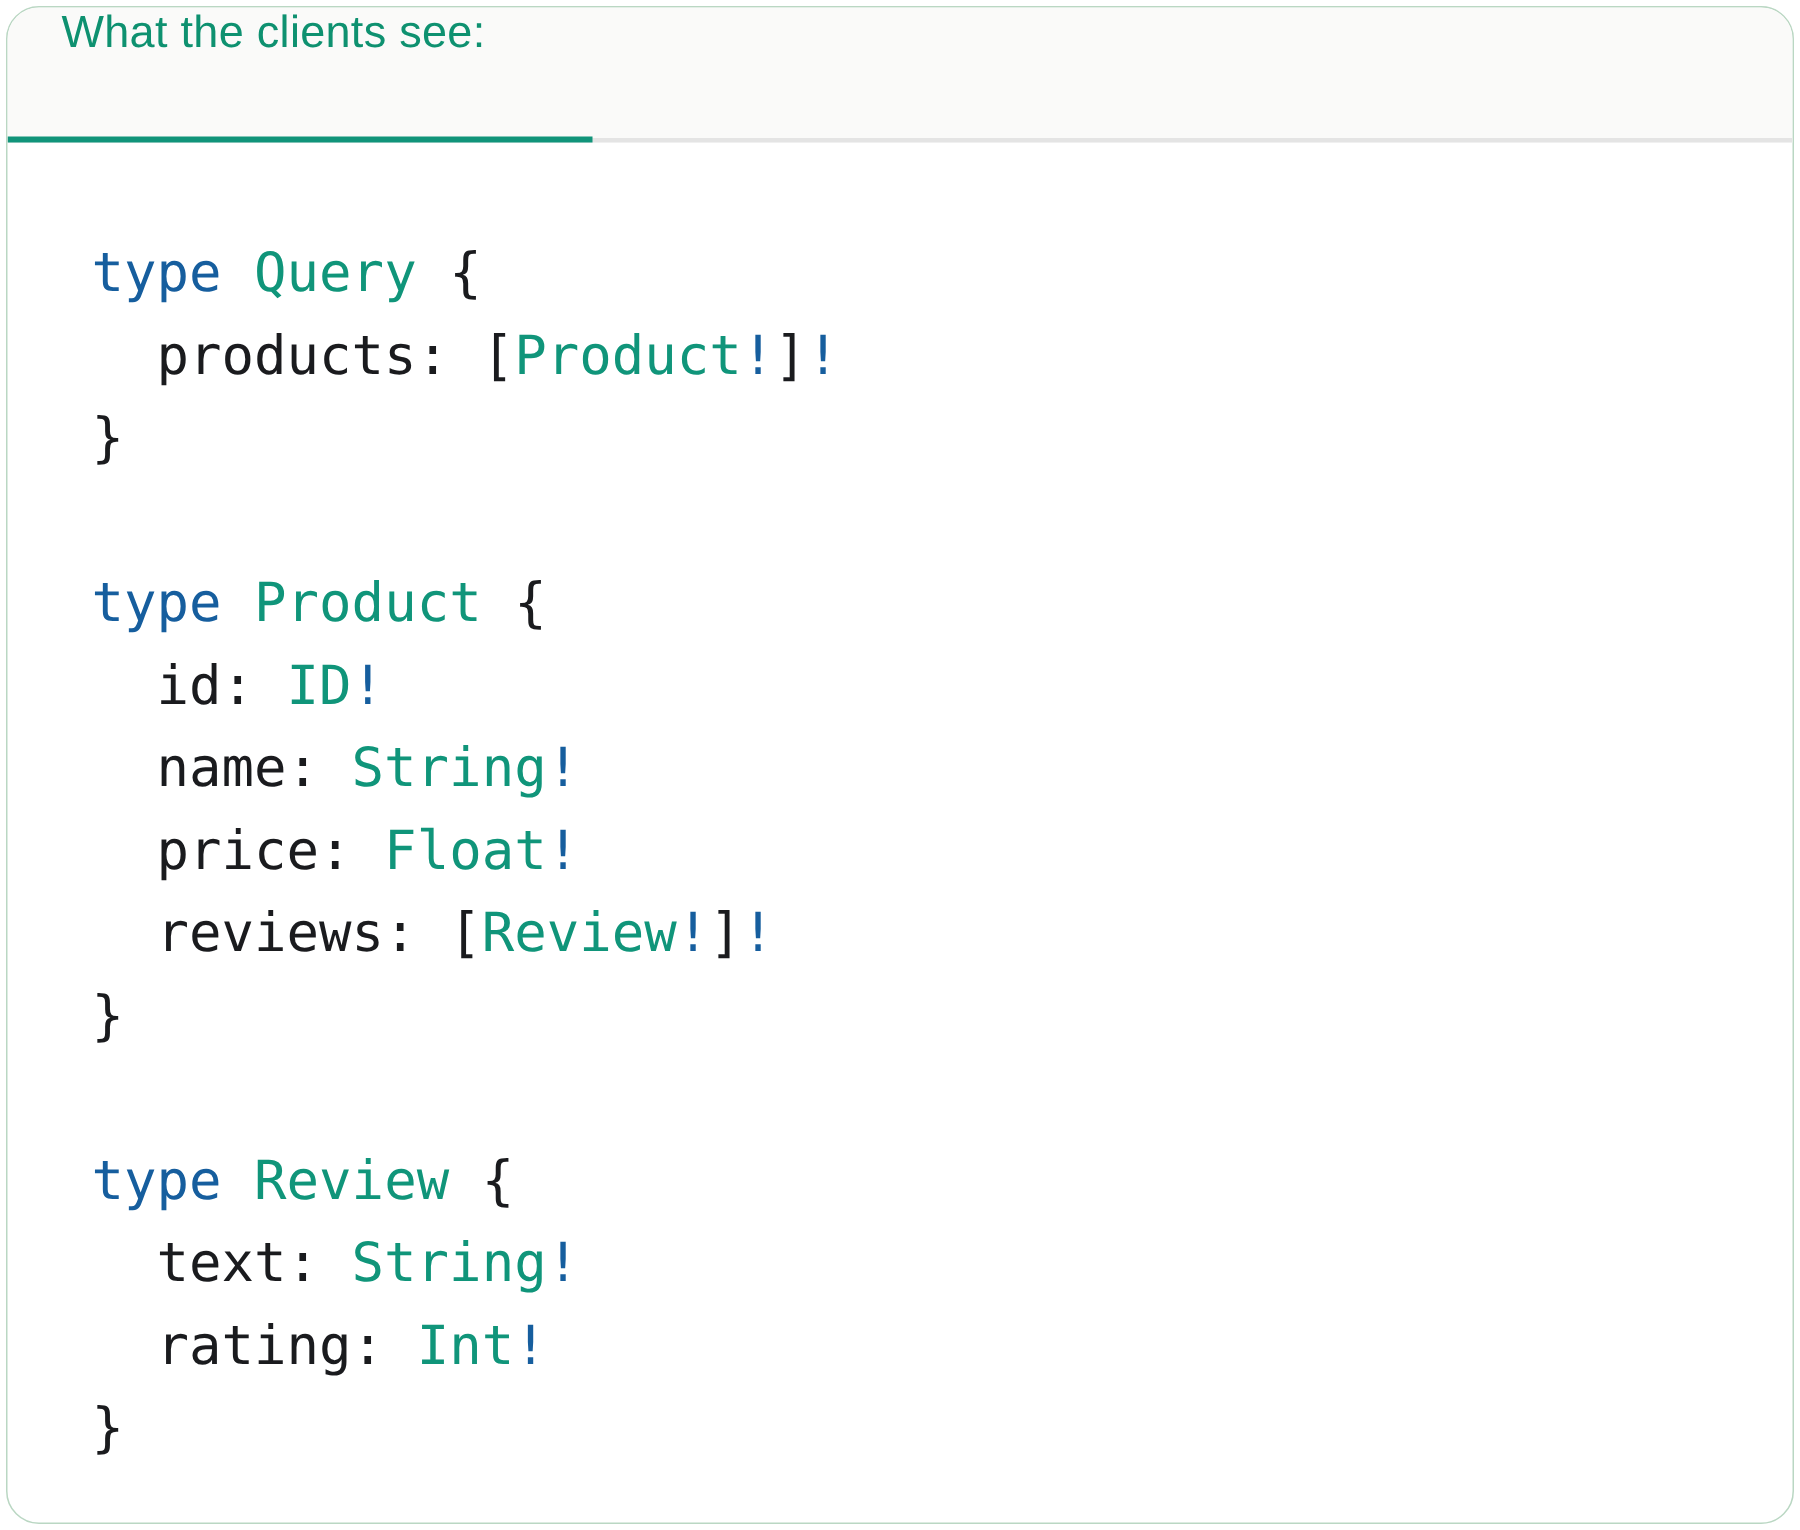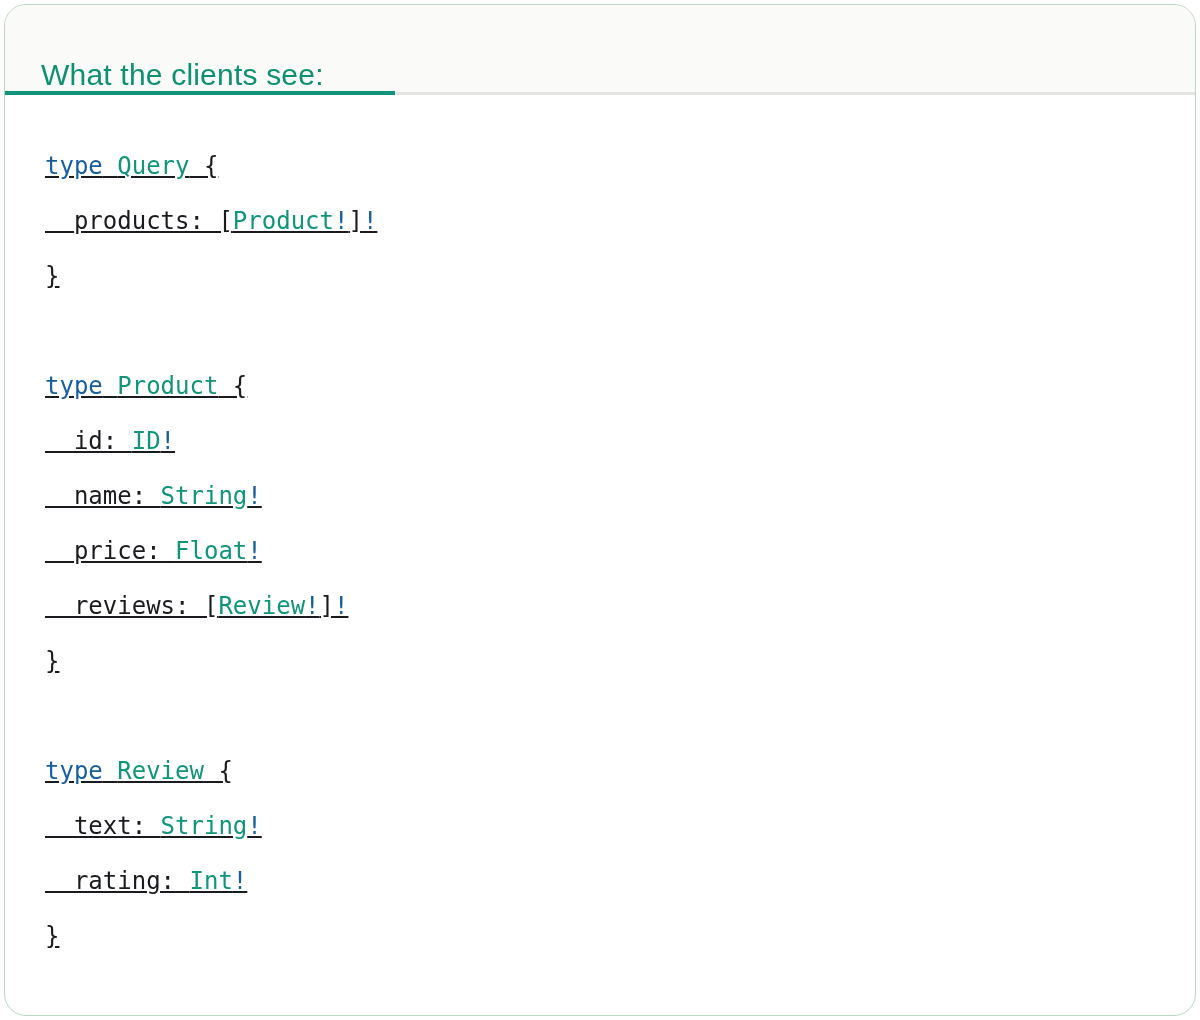--- a/index.html
+++ b/index.html
@@ -23,41 +23,40 @@
   }
   .tabbar{
     position:relative;
     height:90px;
     background:var(--tabbar-bg);
     border-bottom:3px solid var(--divider);
     display:flex;align-items:center;
   }
   .tab{
     position:relative;height:100%;
-    display:flex;align-items:flex-end;
+    display:flex;align-items:flex-start;
     padding-left:36px;
     cursor:pointer;
   }
   .tab-label{
     color:var(--tab-text);
     font-size:30px;font-weight:500;letter-spacing:0.2px;
     white-space:nowrap;
   }
   .tab-indicator{
     position:absolute;left:0;bottom:-3px;
     width:390px;height:4px;
     background:var(--tab-accent);
   }
   .code-block{
-    margin:0;
+    margin:16px;
     padding:44px 20px 0 40px;
     font-family:"DejaVu Sans Mono", monospace;
-    font-size:24px;line-height:55px;
+    font-size:36px;line-height:55px;
     color:var(--plain);
-    text-decoration:underline;
   }
   .code-line{
     white-space:pre;
     min-height:55px;
   }
 </style>
 </head>
 <body>
 
 <div class="card">

